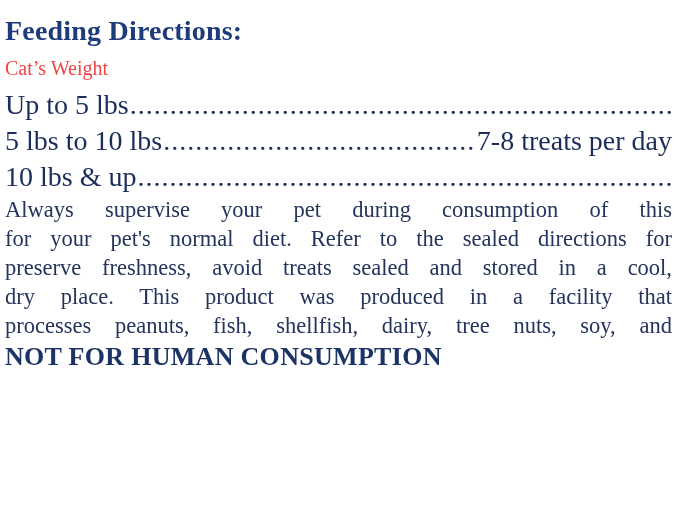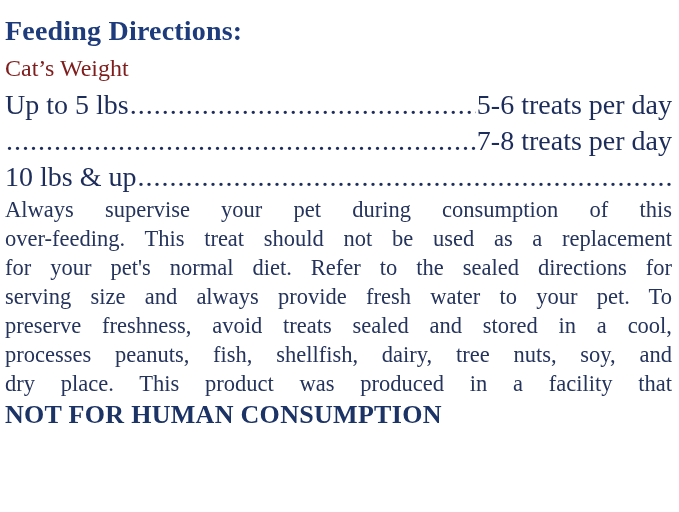--- a/index.html
+++ b/index.html
@@ -19,24 +19,24 @@
     color: #22315a;
   }
   .heading {
     font-size: 28px;
     font-weight: bold;
     line-height: 37px;
     color: #1e3c7c;
     letter-spacing: 0.2px;
   }
   .subheading {
-    font-size: 24px;
+    font-size: 20px;
     font-weight: normal;
     line-height: 38px;
-    color: #7f1d1d;
+    color: #ef4444;
   }
   .feed-table {
     color: #1d2d5b;
   }
   .feed-row {
     display: flex;
     align-items: center;
     font-size: 28px;
     line-height: 36px;
     white-space: nowrap;
@@ -81,37 +81,35 @@
 <div class="page">
 
   <div class="heading">Feeding Directions:</div>
 
   <div class="subheading">Cat’s Weight</div>
 
   <div class="feed-table">
     <div class="feed-row">
       <span class="label">Up to 5 lbs</span>
       <span class="dots">........................................................................................................................</span>
-      <span class="value">5-6 treats per day</span>
     </div>
     <div class="feed-row">
+      <span class="label">5 lbs to 10 lbs</span>
       <span class="dots">........................................................................................................................</span>
       <span class="value">7-8 treats per day</span>
     </div>
     <div class="feed-row">
       <span class="label">10 lbs &amp; up</span>
       <span class="dots">........................................................................................................................</span>
     </div>
   </div>
 
   <div class="care">
     <div class="jline">Always supervise your pet during consumption of this</div>
-    <div class="jline">over-feeding. This treat should not be used as a replacement</div>
     <div class="jline">for your pet's normal diet. Refer to the sealed directions for</div>
-    <div class="jline">serving size and always provide fresh water to your pet. To</div>
     <div class="jline">preserve freshness, avoid treats sealed and stored in a cool,</div>
+    <div class="jline">dry place. This product was produced in a facility that</div>
     <div class="jline">processes peanuts, fish, shellfish, dairy, tree nuts, soy, and</div>
-    <div class="jline">dry place. This product was produced in a facility that</div>
   </div>
 
   <div class="warning">NOT FOR HUMAN CONSUMPTION</div>
 
 </div>
 
 </body></html>

